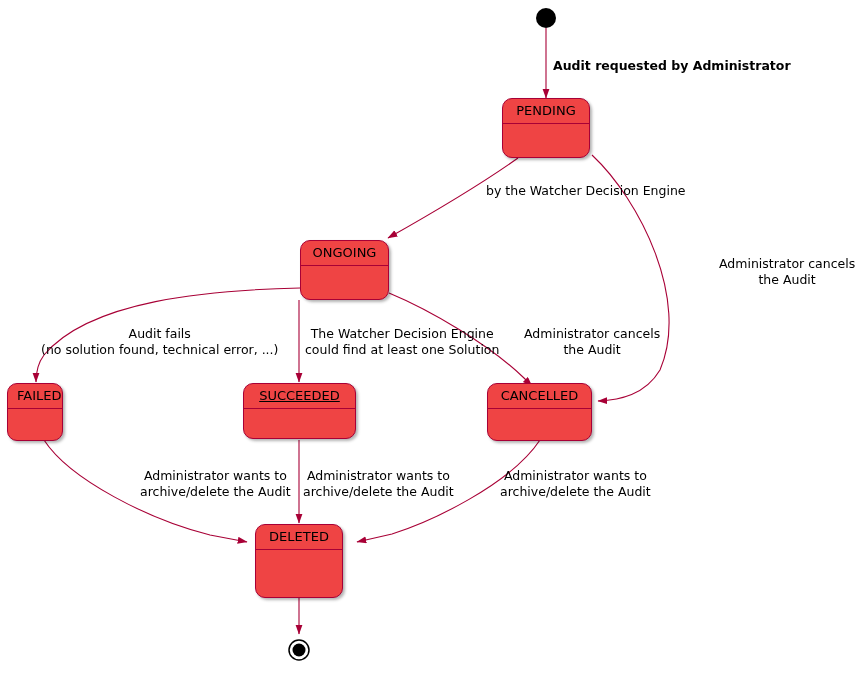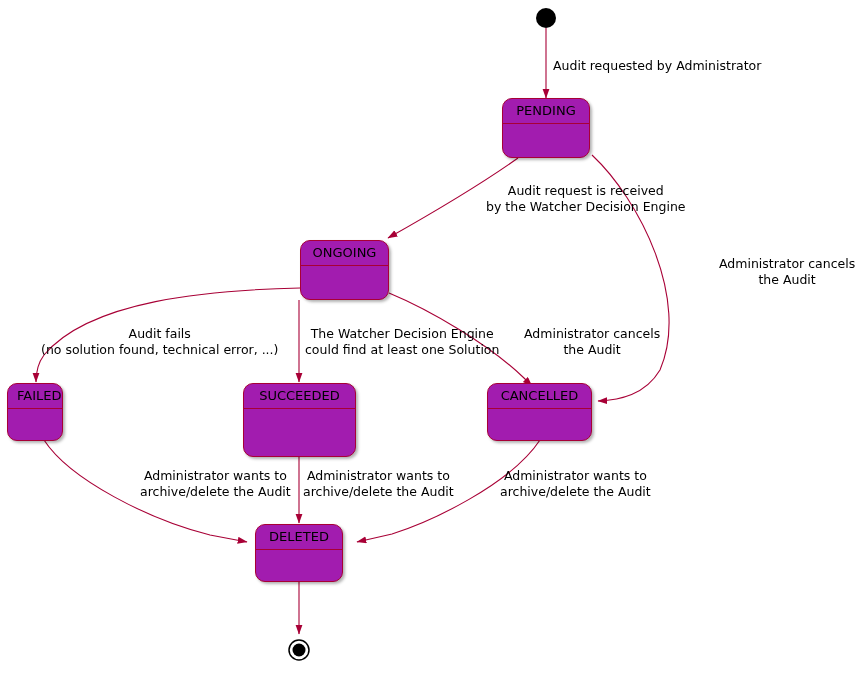--- a/index.html
+++ b/index.html
@@ -20,21 +20,21 @@
   #edges {
     position: absolute;
     left: 0;
     top: 0;
     width: 867px;
     height: 673px;
   }
   .state-node {
     position: absolute;
     box-sizing: border-box;
-    background: #a21caf;
+    background: #ef4444;
     border: 1px solid #a80036;
     border-radius: 10px;
     box-shadow: 2px 2px 3px rgba(0,0,0,0.30);
   }
   .state-title {
     box-sizing: border-box;
     width: 100%;
     padding: 4px 9px 5px 9px;
     font-size: 13px;
     color: #000000;
@@ -47,21 +47,21 @@
     height: 18px;
   }
   .edge-label {
     position: absolute;
     font-size: 12.5px;
     color: #000000;
     line-height: 16px;
     white-space: nowrap;
   }
   .edge-label.center { text-align: center; }
-  .edge-label.left { text-align: left; }
+  .edge-label.left { text-align: left; font-weight: bold; }
 </style>
 </head>
 <body>
 
 <div id="canvas">
 
   <svg id="edges" viewBox="0 0 867 673">
     <defs>
       <marker id="arrow" markerWidth="10" markerHeight="10" refX="8.5" refY="3.2" orient="auto" markerUnits="strokeWidth">
         <path d="M0,0 L9,3.2 L0,6.4 z" fill="#a80036"></path>
@@ -105,41 +105,40 @@
   <div class="state-node" style="left:300px; top:240px; width:89px; height:60px;">
     <div class="state-title">ONGOING</div>
     <div class="state-body"></div>
   </div>
 
   <div class="state-node" style="left:7px; top:383px; width:56px; height:58px;">
     <div class="state-title">FAILED</div>
     <div class="state-body"></div>
   </div>
 
-  <div class="state-node" style="left:243px; top:383px; width:113px; height:74px;">
+  <div class="state-node" style="left:243px; top:383px; width:113px; height:56px;text-decoration:underline;">
     <div class="state-title">SUCCEEDED</div>
     <div class="state-body"></div>
   </div>
 
   <div class="state-node" style="left:487px; top:383px; width:105px; height:58px;">
     <div class="state-title">CANCELLED</div>
     <div class="state-body"></div>
   </div>
 
-  <div class="state-node" style="left:255px; top:524px; width:88px; height:58px;">
+  <div class="state-node" style="left:255px; top:524px; width:88px; height:74px;">
     <div class="state-title">DELETED</div>
     <div class="state-body"></div>
   </div>
 
   <div class="edge-label left" style="left:553px; top:58px;">
     <div>Audit requested by Administrator</div>
   </div>
 
   <div class="edge-label center" style="left:486px; top:183px;">
-    <div>Audit request is received</div>
     <div>by the Watcher Decision Engine</div>
   </div>
 
   <div class="edge-label center" style="left:719px; top:256px;">
     <div>Administrator cancels</div>
     <div>the Audit</div>
   </div>
 
   <div class="edge-label center" style="left:41px; top:326px;">
     <div>Audit fails</div>

